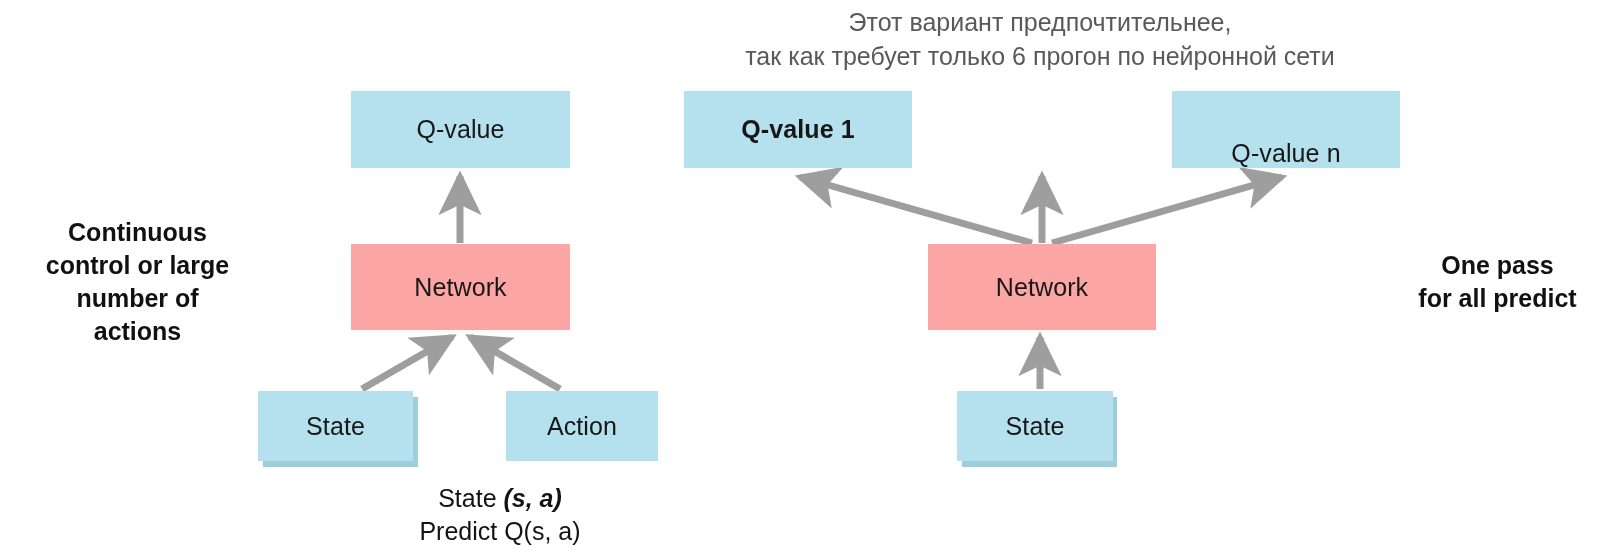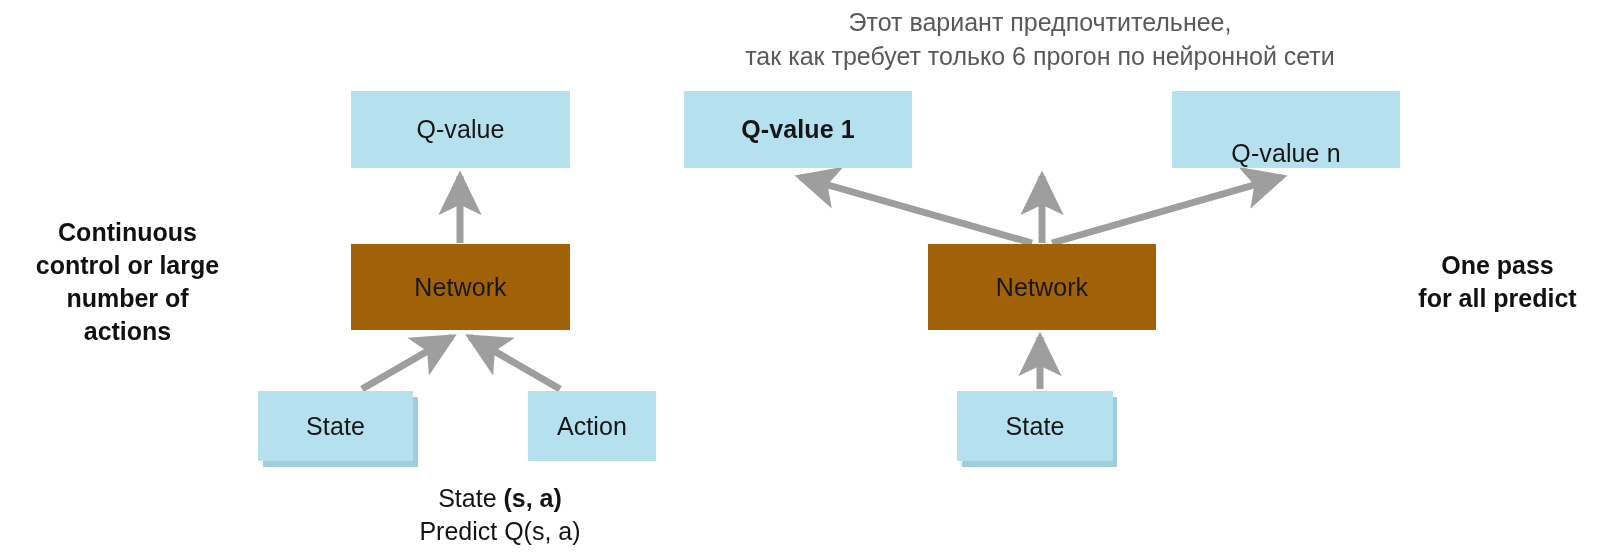--- a/index.html
+++ b/index.html
@@ -29,21 +29,21 @@
     align-items: center;
     justify-content: center;
     box-sizing: border-box;
     font-size: 25px;
     font-weight: 400;
     letter-spacing: 0.1px;
     color: #171717;
     z-index: 3;
   }
   .box-blue  { background: #b5e0ed; }
-  .box-green { background: #a16207; }
+  .box-green { background: #fca5a5; }
 
   
   .card-back {
     position: absolute;
     background: #9ecddd;
     z-index: 2;
   }
 
   
   .txt {
@@ -64,21 +64,21 @@
     line-height: 1.32;
     color: #111111;
   }
   .txt-cap {
     font-size: 25px;
     font-weight: 400;
     text-align: center;
     line-height: 1.30;
     color: #131313;
   }
-  .txt-cap b { font-weight: bold; }
+  .txt-cap b { font-weight: bold; font-style: italic; }
 
   svg.arrows {
     position: absolute;
     left: 0; top: 0;
     width: 1600px;
     height: 560px;
     z-index: 1;
     overflow: visible;
   }
 </style>
@@ -107,21 +107,21 @@
     <line x1="1042" y1="243" x2="1042" y2="176" stroke="#9e9e9e" stroke-width="7" marker-end="url(#ah)"></line>
 
     <line x1="1052" y1="243" x2="1282" y2="177" stroke="#9e9e9e" stroke-width="7" marker-end="url(#ah)"></line>
   </svg>
 
   <div class="txt txt-head" style="left:640px; top:6px; width:800px;">
     <div>Этот вариант предпочтительнее,</div>
     <div>так как требует только 6 прогон по нейронной сети</div>
   </div>
 
-  <div class="txt txt-side" style="left:10px; top:216px; width:235px;">
+  <div class="txt txt-side" style="left:20px; top:216px; width:235px;">
     <div>Continuous</div>
     <div>control or large</div>
     <div>number of</div>
     <div>actions</div>
   </div>
 
   <div class="txt txt-side" style="left:1395px; top:249px; width:205px;">
     <div>One pass</div>
     <div>for all predict</div>
   </div>
@@ -132,21 +132,21 @@
 
   <div class="box box-green" style="left:351px; top:244px; width:219px; height:86px;">
     <span>Network</span>
   </div>
 
   <div class="card-back" style="left:263px; top:397px; width:155px; height:70px;"></div>
   <div class="box box-blue" style="left:258px; top:391px; width:155px; height:70px;">
     <span>State</span>
   </div>
 
-  <div class="box box-blue" style="left:528px; top:391px; width:128px; height:70px;">
+  <div class="box box-blue" style="left:506px; top:391px; width:152px; height:70px;">
     <span>Action</span>
   </div>
 
   <div class="txt txt-cap" style="left:330px; top:482px; width:340px;">
     <div><span>State </span><b>(s, a)</b></div>
     <div>Predict Q(s, a)</div>
   </div>
 
   <div class="box box-blue" style="left:684px; top:91px; width:228px; height:77px;font-weight:bold;">
     <span>Q-value 1</span>

